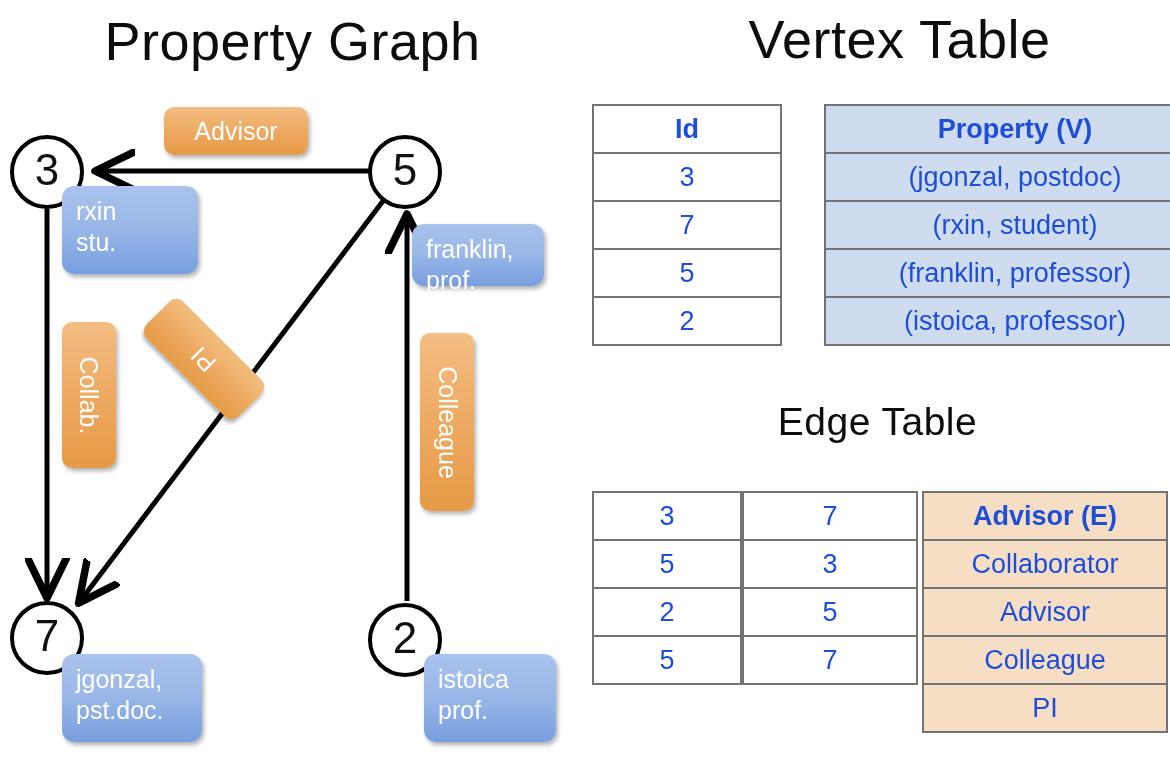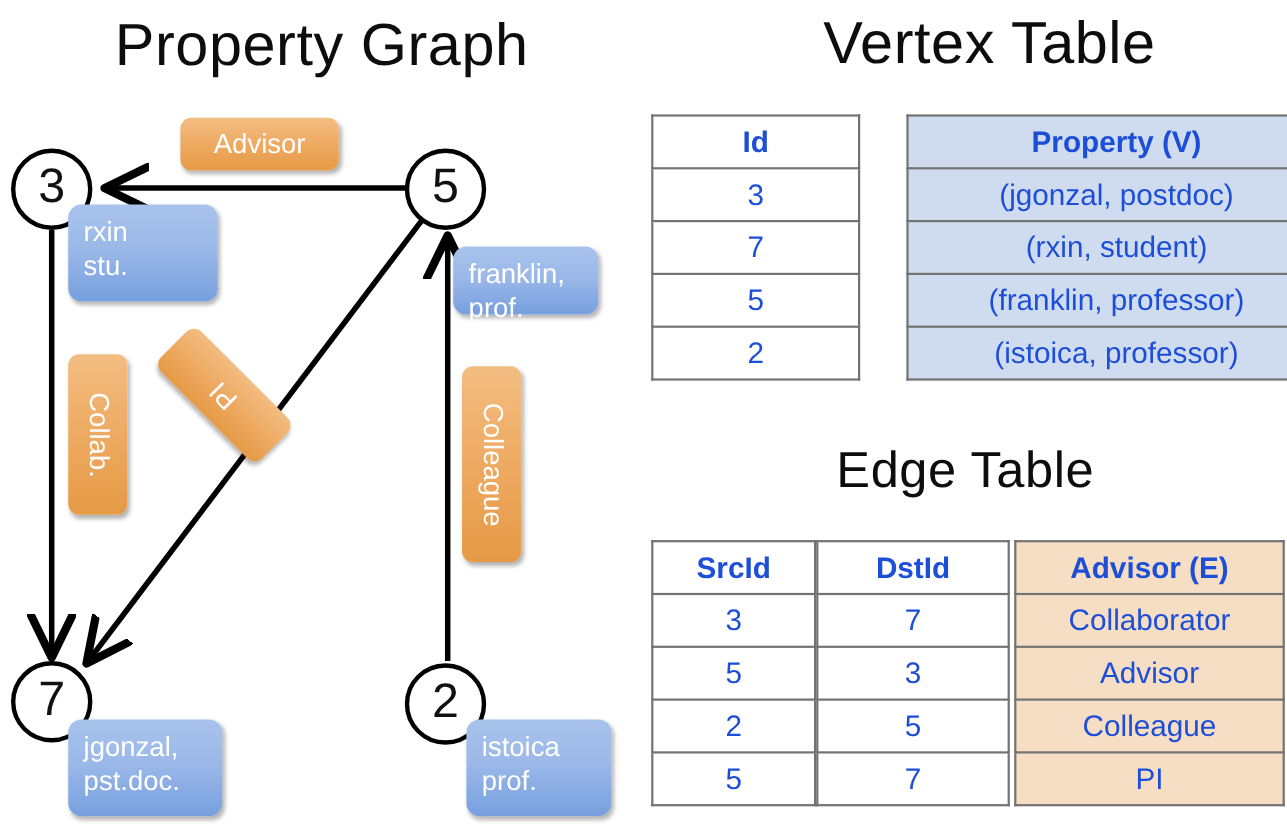--- a/index.html
+++ b/index.html
@@ -31,21 +31,21 @@
     font-size: 54px;
   }
   #title-vertex-table {
     left: 607px; top: 8px; width: 585px;
     text-align: center;
     font-size: 54px;
   }
   #title-edge-table {
     left: 585px; top: 400px; width: 585px;
     text-align: center;
-    font-size: 46px;
+    font-size: 39px;
   }
 
   
   #graph-panel {
     position: absolute;
     left: 0; top: 0;
     width: 585px; height: 760px;
   }
   #graph-edges {
     position: absolute;
@@ -245,43 +245,37 @@
     <td class="fill-blue">(franklin, professor)</td>
   </tr>
   <tr>
     <td class="fill-blue">(istoica, professor)</td>
   </tr>
 </tbody>
   </table>
 
 <table class="tbl" id="edge-src-table">
   <tbody>
-      <tr>
-    <th>SrcId</th>
-  </tr>
   <tr>
     <td>3</td>
   </tr>
   <tr>
     <td>5</td>
   </tr>
   <tr>
     <td>2</td>
   </tr>
   <tr>
     <td>5</td>
   </tr>
 </tbody>
   </table>
 
 <table class="tbl" id="edge-dst-table">
   <tbody>
-      <tr>
-    <th>DstId</th>
-  </tr>
   <tr>
     <td>7</td>
   </tr>
   <tr>
     <td>3</td>
   </tr>
   <tr>
     <td>5</td>
   </tr>
   <tr>

